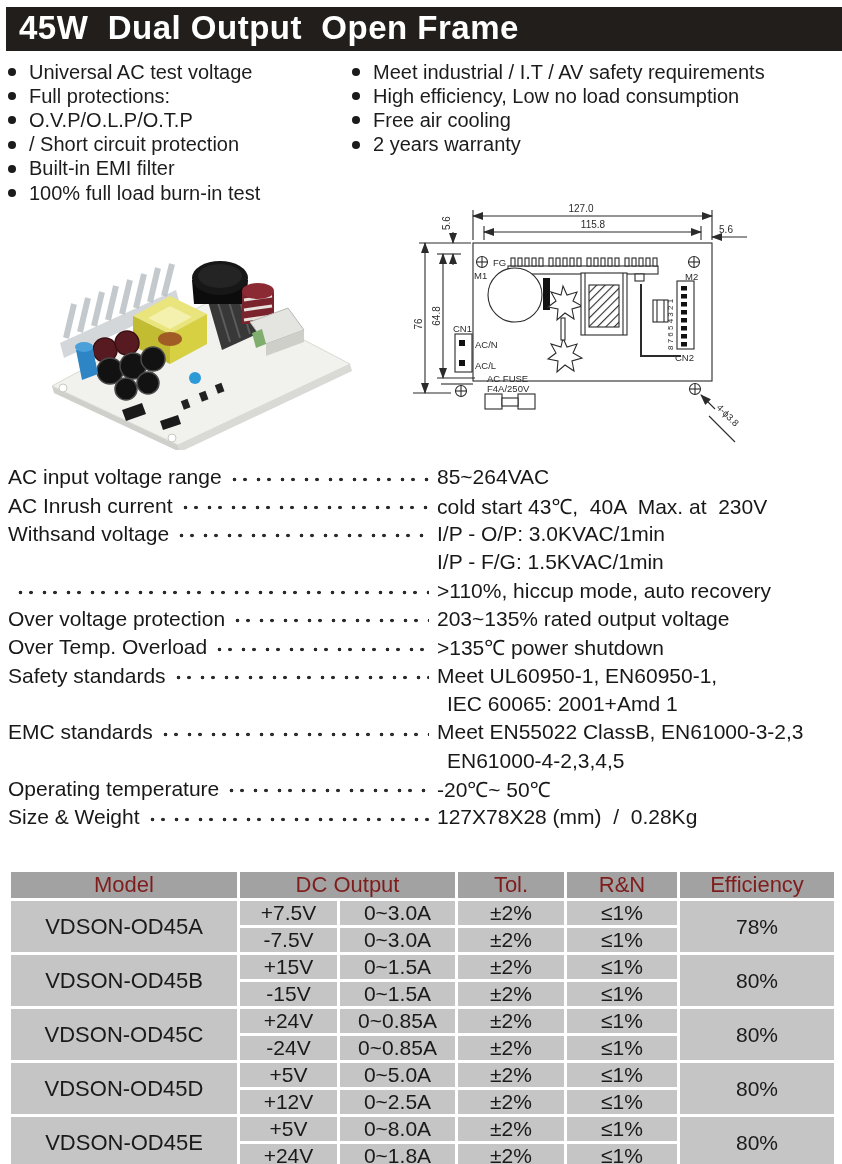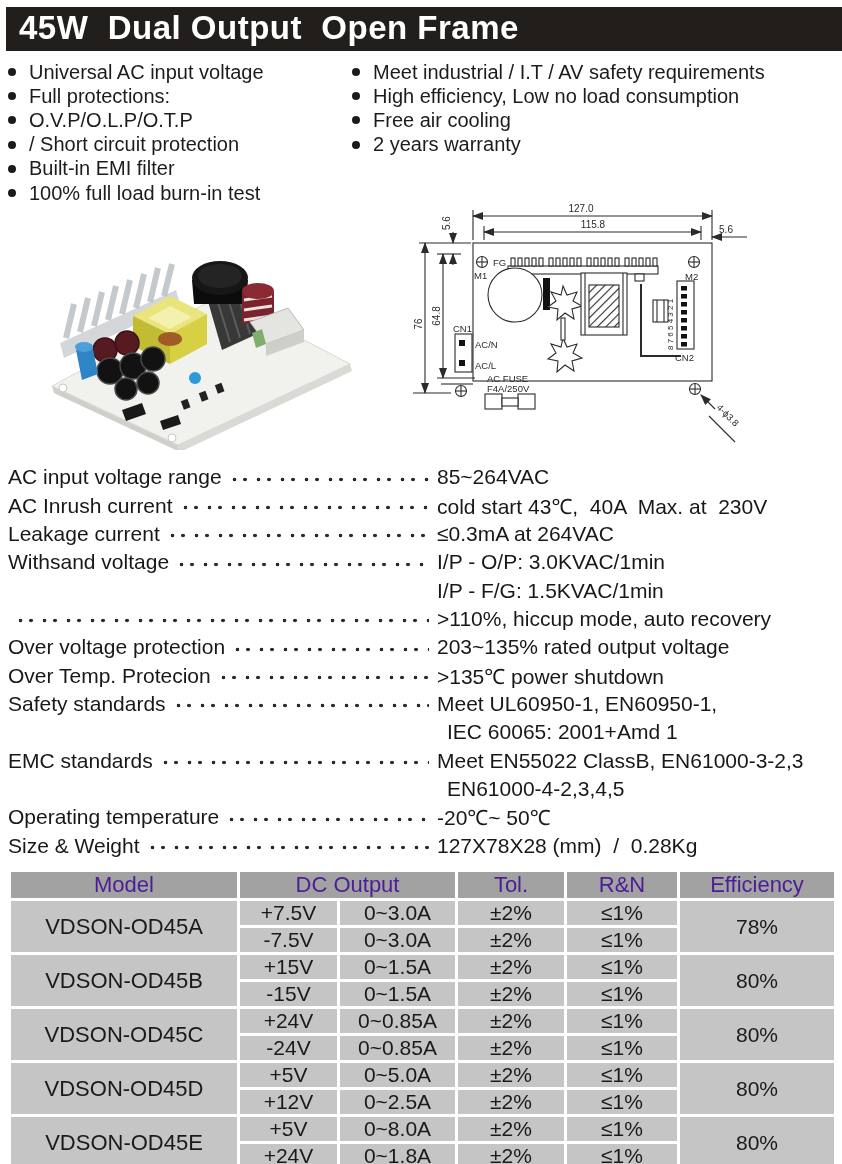--- a/index.html
+++ b/index.html
@@ -35,36 +35,36 @@
       radial-gradient(circle at 13px 2.5px, #2b2b2b 1.6px, transparent 2.1px);
     background-size:24px 9px;background-repeat:repeat-x;}
   .spec-value{flex:none;width:397px;white-space:pre;}
   .spec-row.cont .spec-value{margin-left:429px;width:auto;}
   .spec-row.cont2 .spec-value{margin-left:439px;width:auto;}
 
   
   .tablewrap{position:absolute;left:8px;top:869px;}
   table{border-collapse:collapse;table-layout:fixed;width:826px;}
   th,td{border:3px solid #fff;text-align:center;vertical-align:middle;padding:0;overflow:hidden;white-space:nowrap;}
-  th{background:#a2a2a2;color:#4c1d95;font-weight:400;font-size:22px;height:25px;}
+  th{background:#a2a2a2;color:#7f1d1d;font-weight:400;font-size:22px;height:25px;}
   td{background:#c5c5c5;color:#1a1a1a;font-size:21px;height:22.6px;}
   td.model{font-size:22px;}
   td.eff{font-size:21px;}
 </style>
 </head>
 <body>
 
 <div class="page">
 
   <header class="titlebar">
     <h1>45W  Dual Output  Open Frame</h1>
   </header>
 
   <ul class="features left">
-    <li><span class="dot"></span><span>Universal AC input voltage</span></li>
+    <li><span class="dot"></span><span>Universal AC test voltage</span></li>
     <li><span class="dot"></span><span>Full protections:</span></li>
     <li><span class="dot"></span><span>O.V.P/O.L.P/O.T.P</span></li>
     <li><span class="dot"></span><span>/ Short circuit protection</span></li>
     <li><span class="dot"></span><span>Built-in EMI filter</span></li>
     <li><span class="dot"></span><span>100% full load burn-in test</span></li>
   </ul>
   <ul class="features right">
     <li><span class="dot"></span><span>Meet industrial / I.T / AV safety requirements</span></li>
     <li><span class="dot"></span><span>High efficiency, Low no load consumption</span></li>
     <li><span class="dot"></span><span>Free air cooling</span></li>
@@ -277,43 +277,38 @@
         <span class="spec-label">AC input voltage range</span>
         <span class="spec-dots"></span>
         <span class="spec-value">85~264VAC</span>
       </div>
     <div class="spec-row">
         <span class="spec-label">AC Inrush current</span>
         <span class="spec-dots"></span>
         <span class="spec-value">cold start 43℃,  40A  Max. at  230V</span>
       </div>
     <div class="spec-row">
-        <span class="spec-label">Leakage current</span>
-        <span class="spec-dots"></span>
-        <span class="spec-value">≤0.3mA at 264VAC</span>
-      </div>
-    <div class="spec-row">
         <span class="spec-label">Withsand voltage</span>
         <span class="spec-dots"></span>
         <span class="spec-value">I/P - O/P: 3.0KVAC/1min</span>
       </div>
     <div class="spec-row cont">
         <span class="spec-value">I/P - F/G: 1.5KVAC/1min</span>
       </div>
     <div class="spec-row">
         <span class="spec-dots"></span>
         <span class="spec-value">&gt;110%, hiccup mode, auto recovery</span>
       </div>
     <div class="spec-row">
         <span class="spec-label">Over voltage protection</span>
         <span class="spec-dots"></span>
         <span class="spec-value">203~135% rated output voltage</span>
       </div>
     <div class="spec-row">
-        <span class="spec-label">Over Temp. Protecion</span>
+        <span class="spec-label">Over Temp. Overload</span>
         <span class="spec-dots"></span>
         <span class="spec-value">&gt;135℃ power shutdown</span>
       </div>
     <div class="spec-row">
         <span class="spec-label">Safety standards</span>
         <span class="spec-dots"></span>
         <span class="spec-value">Meet UL60950-1, EN60950-1,</span>
       </div>
     <div class="spec-row cont2">
         <span class="spec-value">IEC 60065: 2001+Amd 1</span>

